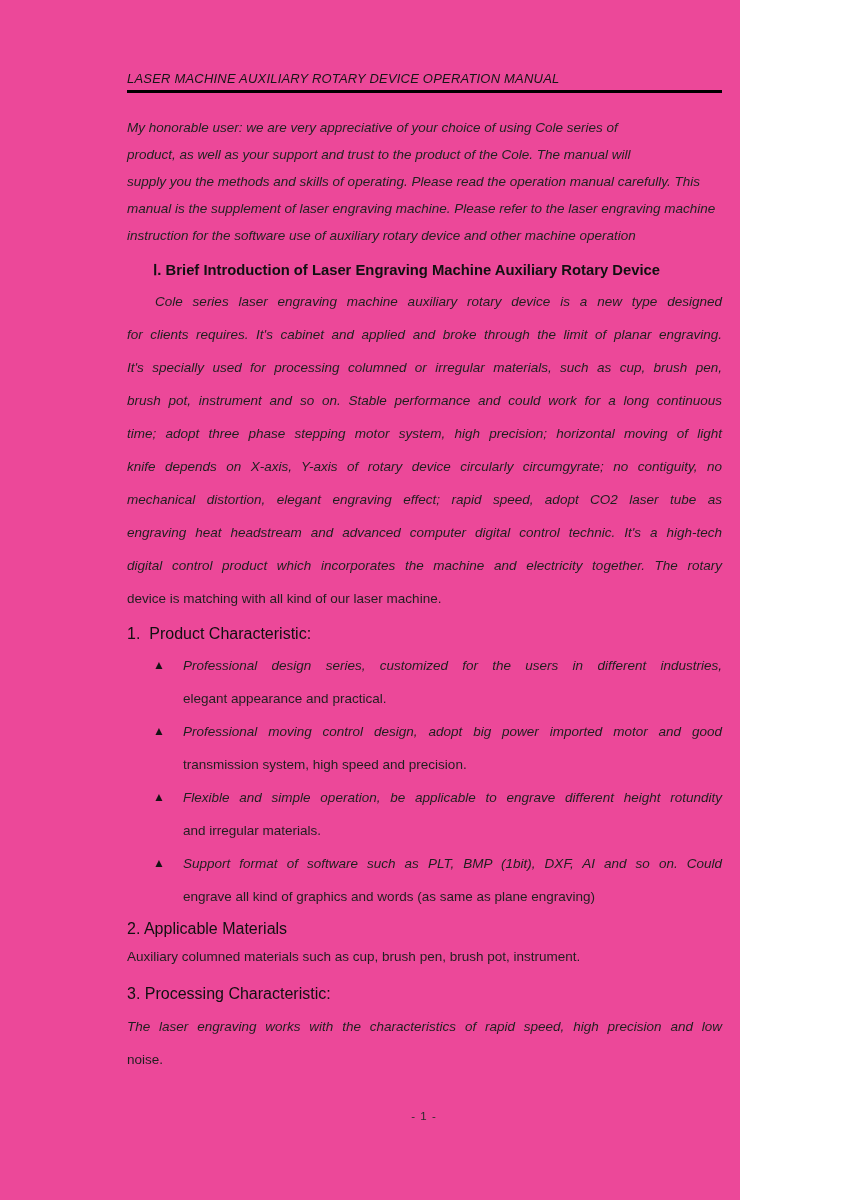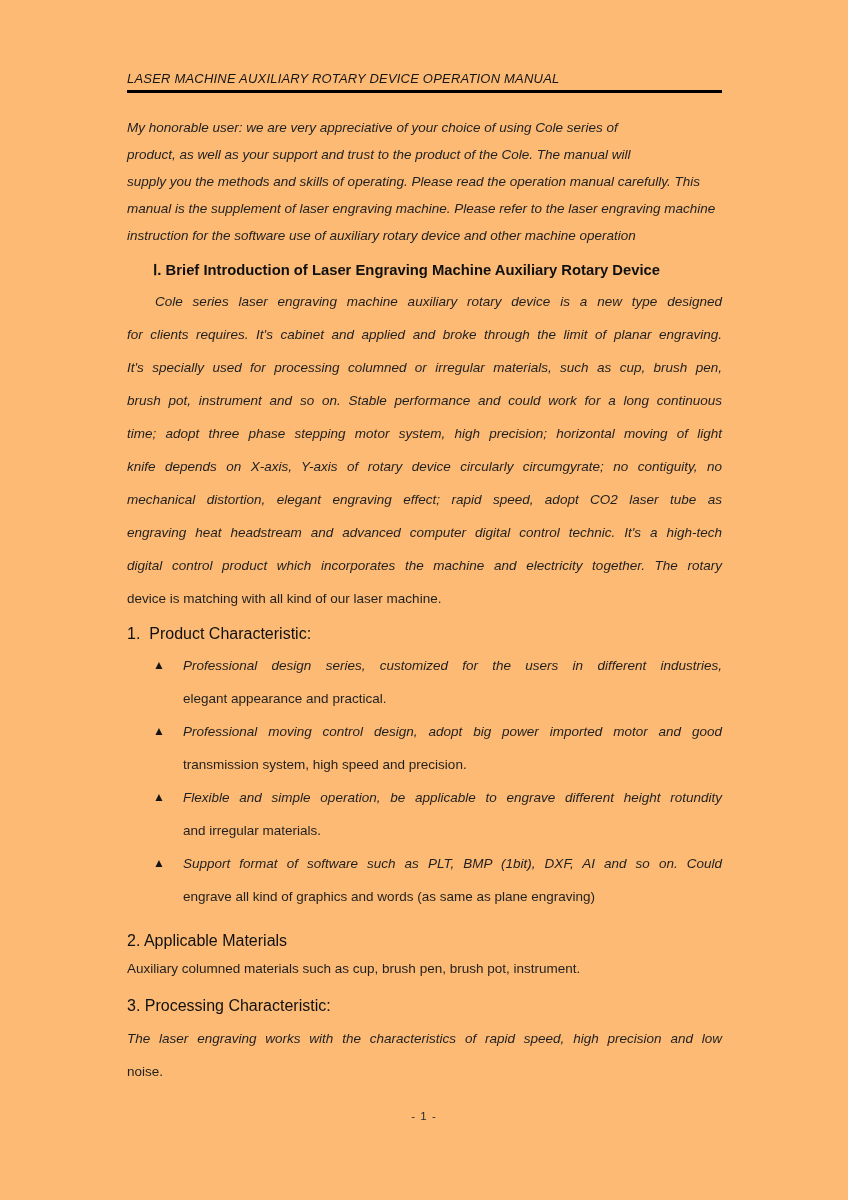--- a/index.html
+++ b/index.html
@@ -1,21 +1,21 @@
 <!DOCTYPE html>
 <html><head>
 <meta charset="utf-8">
 <style>
   * { margin: 0; padding: 0; box-sizing: border-box; }
   html, body { background: #ffffff; }
   .page {
     position: relative;
-    width: 848px;
+    width: 740px;
     height: 1200px;
-    background: #fdba74;
+    background: #ec4899;
     font-family: "Liberation Sans", sans-serif;
     color: #1f1f1f;
     overflow: hidden;
   }
   .content {
     position: absolute;
     left: 127px;
     top: 0;
     width: 595px;
   }
@@ -62,21 +62,21 @@
   .indent-first { text-indent: 28px; }
   
   .sec-heading {
     font-weight: normal;
     font-size: 16px;
     line-height: 23px;
     color: #101010;
     white-space: pre-wrap;
   }
   .sec1-heading { margin-top: 7px; }
-  .sec2-heading { margin-top: 16px; }
+  .sec2-heading { margin-top: 4px; }
   .sec3-heading { margin-top: 9px; }
   
   .bullets { margin-top: 4px; font-size: 13.5px; line-height: 33px; }
   .bullet { display: flex; padding-left: 26px; }
   .bullet-marker {
     flex: none;
     width: 30px;
     font-size: 12px;
     line-height: 33px;
     color: #141414;

